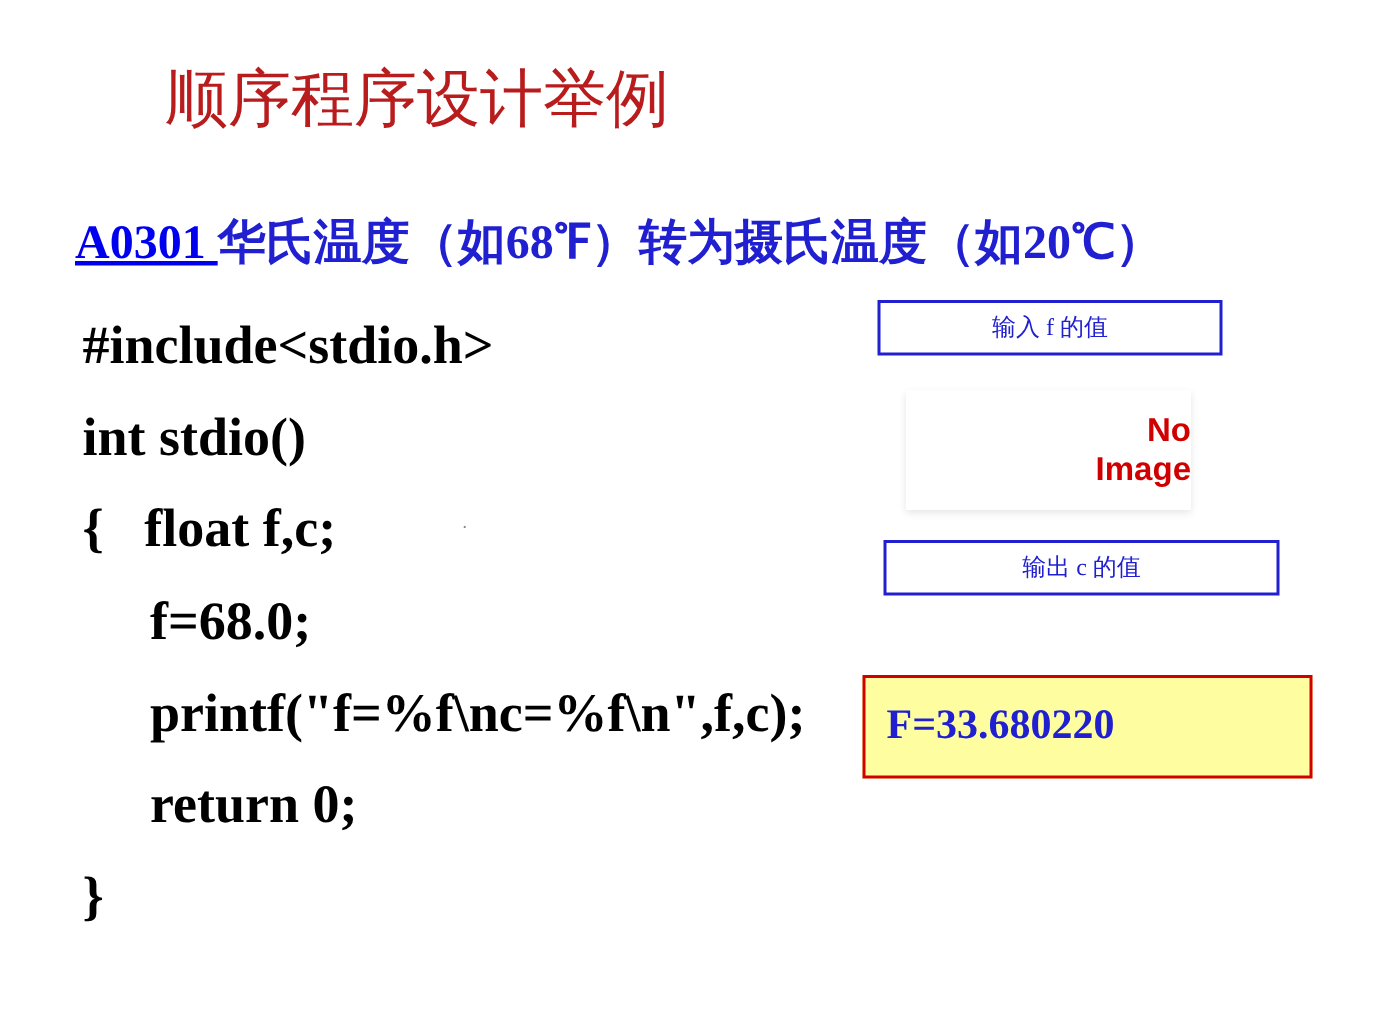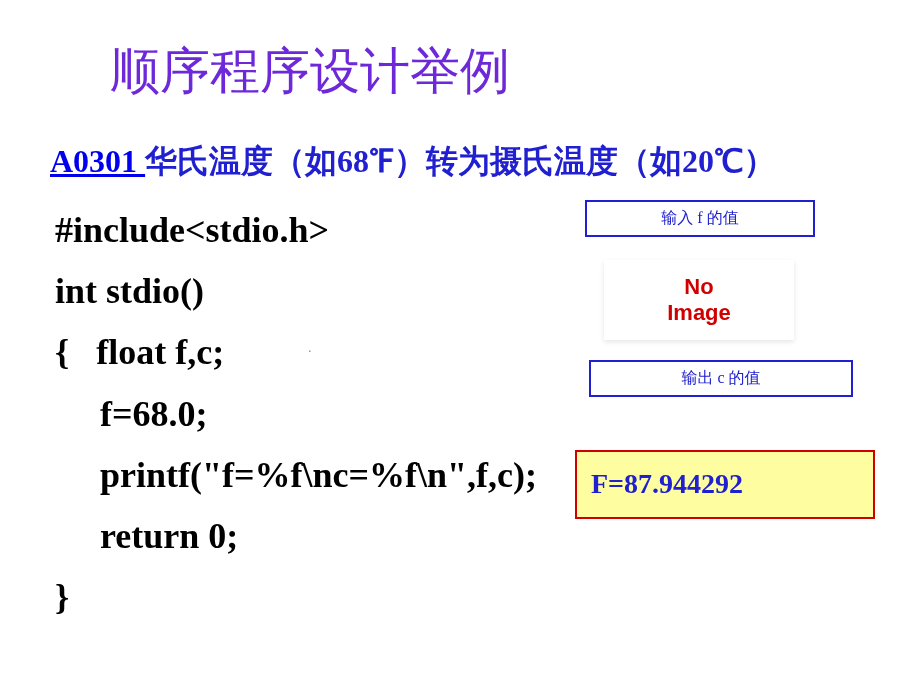--- a/index.html
+++ b/index.html
@@ -9,22 +9,22 @@
     }
     body {
       width: 920px;
       height: 690px;
       background: #ffffff;
       font-family: "SimSun", "宋体", serif;
       position: relative;
       overflow: hidden;
     }
     .slide-title {
-      color: #6d28d9;
-      font-size: 50px;
+      color: #b91c1c;
+      font-size: 42px;
       font-weight: normal;
       position: absolute;
       top: 38px;
       left: 110px;
       font-family: "SimSun", "宋体", serif;
     }
     .subtitle {
       position: absolute;
       top: 140px;
       left: 50px;
@@ -73,21 +73,21 @@
     .no-image-box {
       position: absolute;
       top: 260px;
       left: 604px;
       width: 190px;
       height: 80px;
       background: #ffffff;
       box-shadow: 0 2px 5px rgba(0,0,0,0.1);
       display: flex;
       flex-direction: column;
-      align-items: center;
+      align-items: flex-end;
       justify-content: center;
       color: #d00000;
       font-family: Arial, sans-serif;
       font-size: 22px;
       font-weight: bold;
       line-height: 1.2;
     }
     .box-output {
       top: 360px;
       left: 589px;
@@ -143,14 +143,14 @@
 <div class="side-box box-input">输入 f 的值</div>
 
 <div class="no-image-box">
   <div>No</div>
   <div>Image</div>
 </div>
 
 <div class="side-box box-output">输出 c 的值</div>
 
 <div class="result-box">
-  <div><span>F=</span><span>87.944292</span></div>
+  <div><span>F=</span><span>33.680220</span></div>
 </div>
 
 </body></html>

